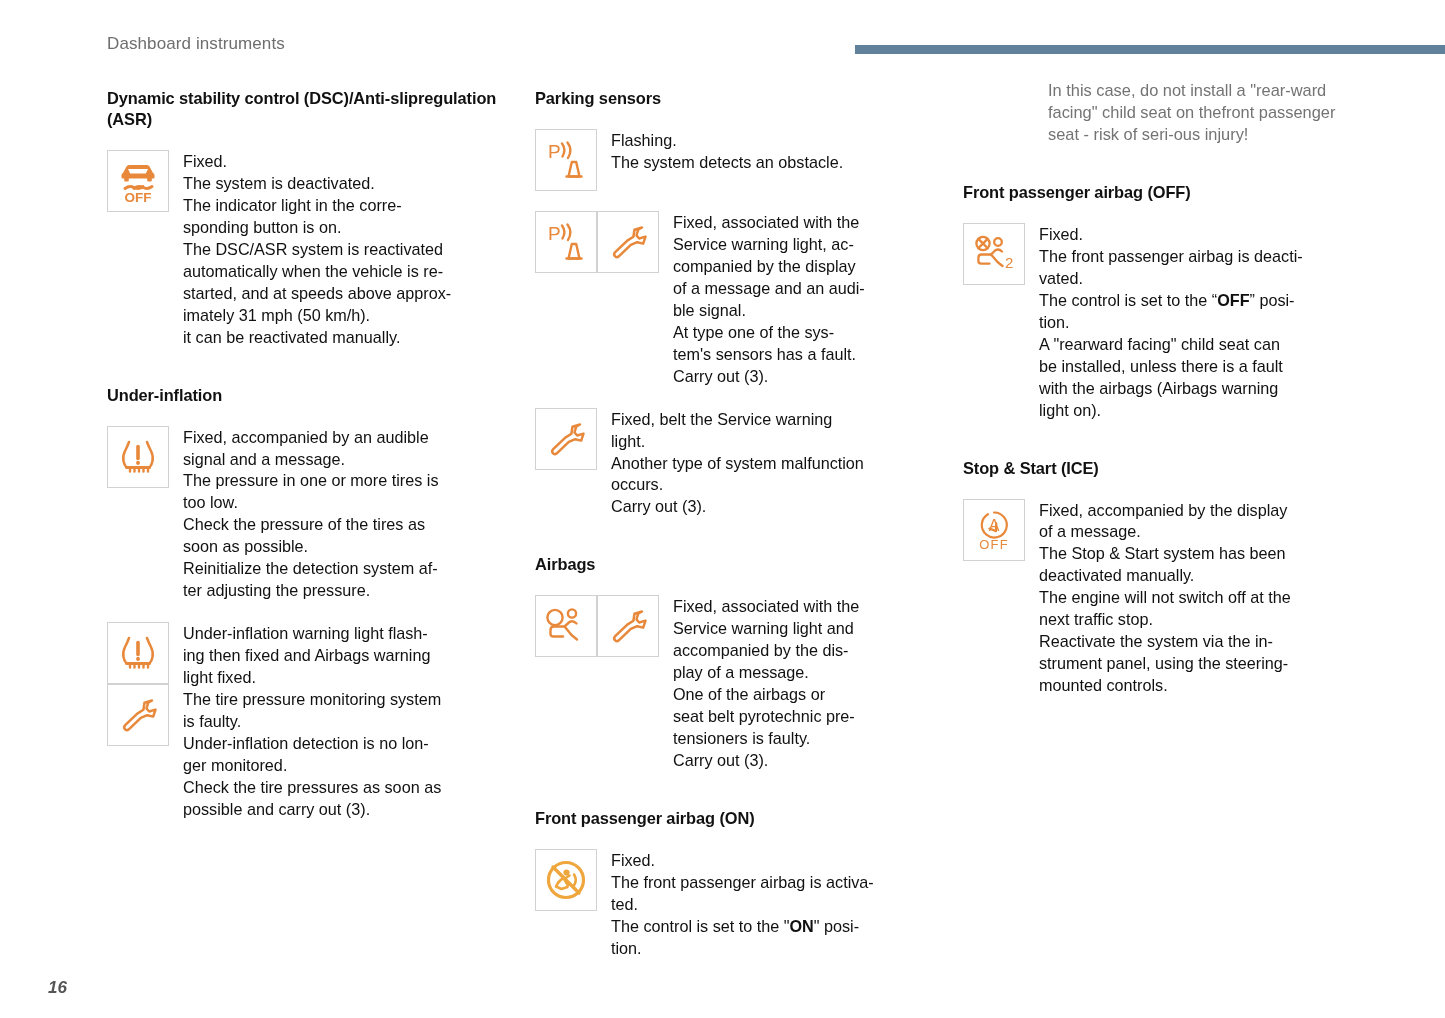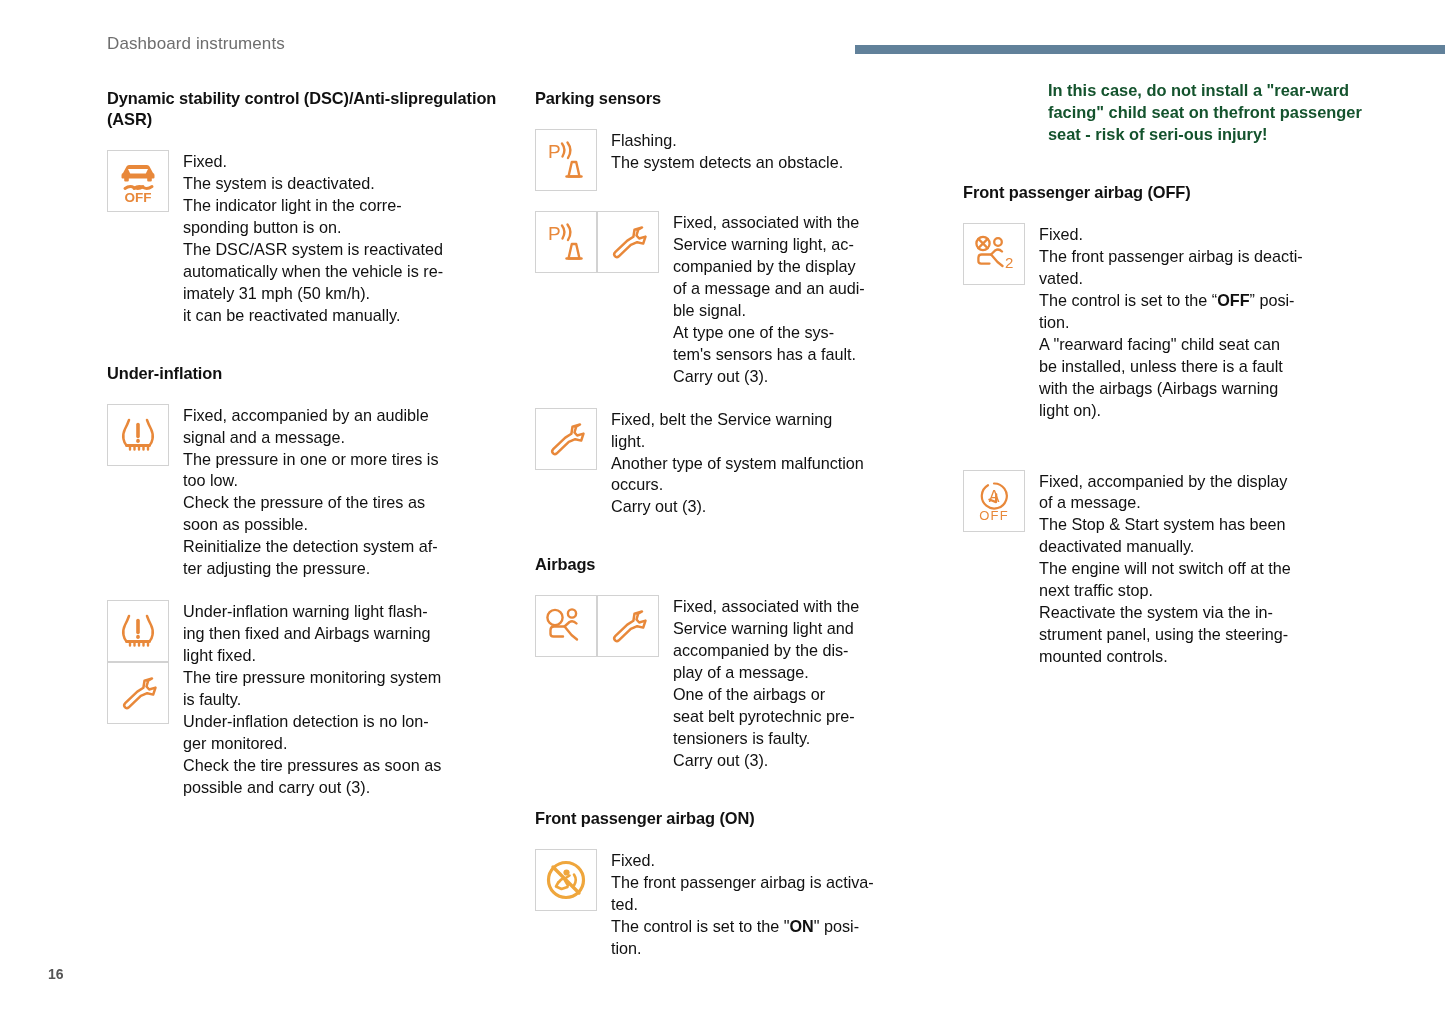--- a/index.html
+++ b/index.html
@@ -31,24 +31,25 @@
     left: 855px;
     width: 590px;
     height: 9px;
     background: #61819a;
   }
 
   
   .page-number {
     position: absolute;
     left: 48px;
-    bottom: 36px;
-    font-size: 14px;
+    bottom: 20px;
+    font-size: 17px;
     font-weight: bold;
     color: #555555;
+    font-style: italic;
   }
 
   
   .columns {
     position: absolute;
     top: 80px;
     left: 0;
     width: 1445px;
   }
   .col {
@@ -63,23 +64,23 @@
     font-size: 16.4px;
     font-weight: bold;
     line-height: 1.28;
     margin: 8px 0 0 0;
     color: #111111;
     letter-spacing: -0.1px;
   }
 
   .warn-note {
     font-size: 16.4px;
-    font-weight: bold;
+    font-weight: normal;
     line-height: 1.34;
-    color: #14532d;
+    color: #737373;
     margin-left: 85px;
   }
 
   
   .entry {
     display: flex;
     align-items: flex-start;
   }
   .icon-stack {
     display: flex;
@@ -143,20 +144,21 @@
             </span>
           </div>
         </div>
         <div class="entry-text">
           <span class="ln">Fixed.</span>
           <span class="ln">The system is deactivated.</span>
           <span class="ln">The indicator light in the corre-</span>
           <span class="ln">sponding button is on.</span>
           <span class="ln">The DSC/ASR system is reactivated</span>
           <span class="ln">automatically when the vehicle is re-</span>
+          <span class="ln">started, and at speeds above approx-</span>
           <span class="ln">imately 31 mph (50 km/h).</span>
           <span class="ln">it can be reactivated manually.</span>
         </div>
       </div>
       <div class="spacer-m"></div>
       <h2 class="sec-title"><span class="ln">Under-inflation</span></h2>
       <div class="spacer-s"></div>
       <div class="entry">
         <div class="icon-row">
           <div class="icon-box">
@@ -384,20 +386,21 @@
           <span class="ln">vated.</span>
           <span class="ln">The control is set to the “<b>OFF</b>” posi-</span>
           <span class="ln">tion.</span>
           <span class="ln">A "rearward facing" child seat can</span>
           <span class="ln">be installed, unless there is a fault</span>
           <span class="ln">with the airbags (Airbags warning</span>
           <span class="ln">light on).</span>
         </div>
       </div>
       <div class="spacer-m"></div>
+      <h2 class="sec-title"><span class="ln">Stop &amp; Start (ICE)</span></h2>
       <div class="spacer-s"></div>
       <div class="entry">
         <div class="icon-row">
           <div class="icon-box">
             <span>
               <svg width="50" height="50" viewBox="0 0 50 50" fill="none" stroke="#E8883A" stroke-width="2.2" stroke-linecap="round" stroke-linejoin="round">
                 <path d="M25 7.5 A12.5 12.5 0 1 1 19 9.2"></path>
                 <path d="M21.5 27 L25.5 20.5 L30 26" stroke-width="2.2" transform="rotate(150 25.5 23.5)" fill="none"></path>
                 <text x="25" y="26" font-family="Liberation Sans, sans-serif" font-size="16" fill="#E8883A" stroke="none" text-anchor="middle">A</text>
                 <text x="25" y="44" font-family="Liberation Sans, sans-serif" font-size="13" fill="#E8883A" stroke="none" text-anchor="middle" letter-spacing="1.2">OFF</text>

